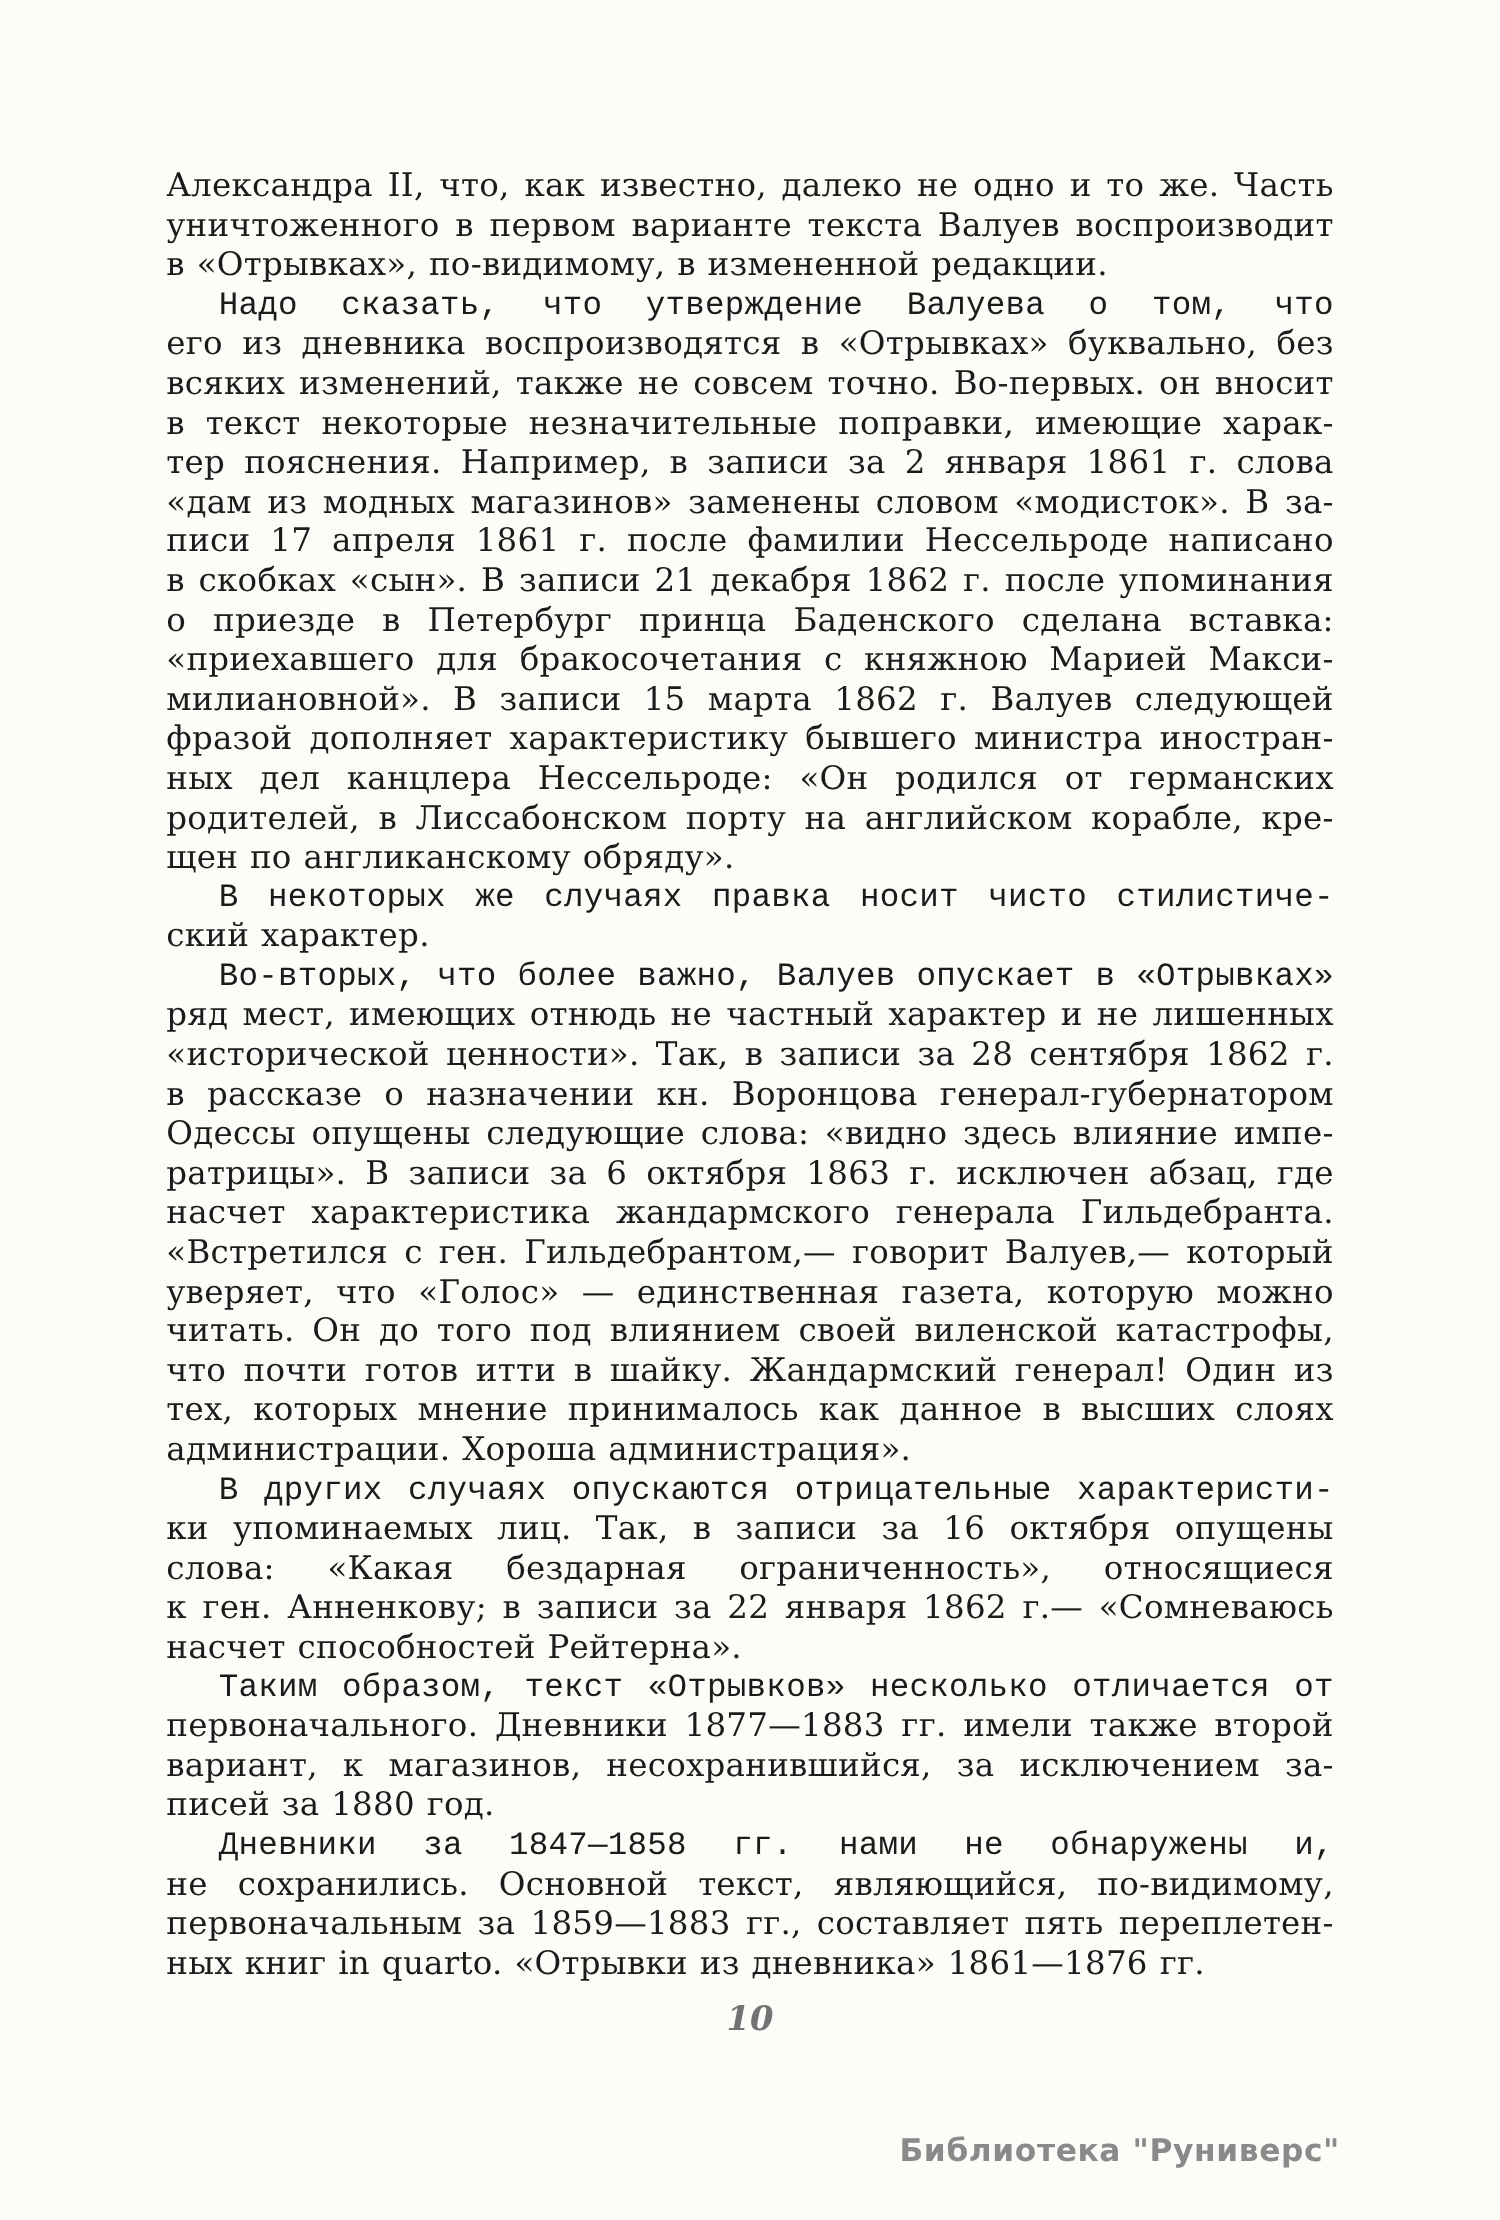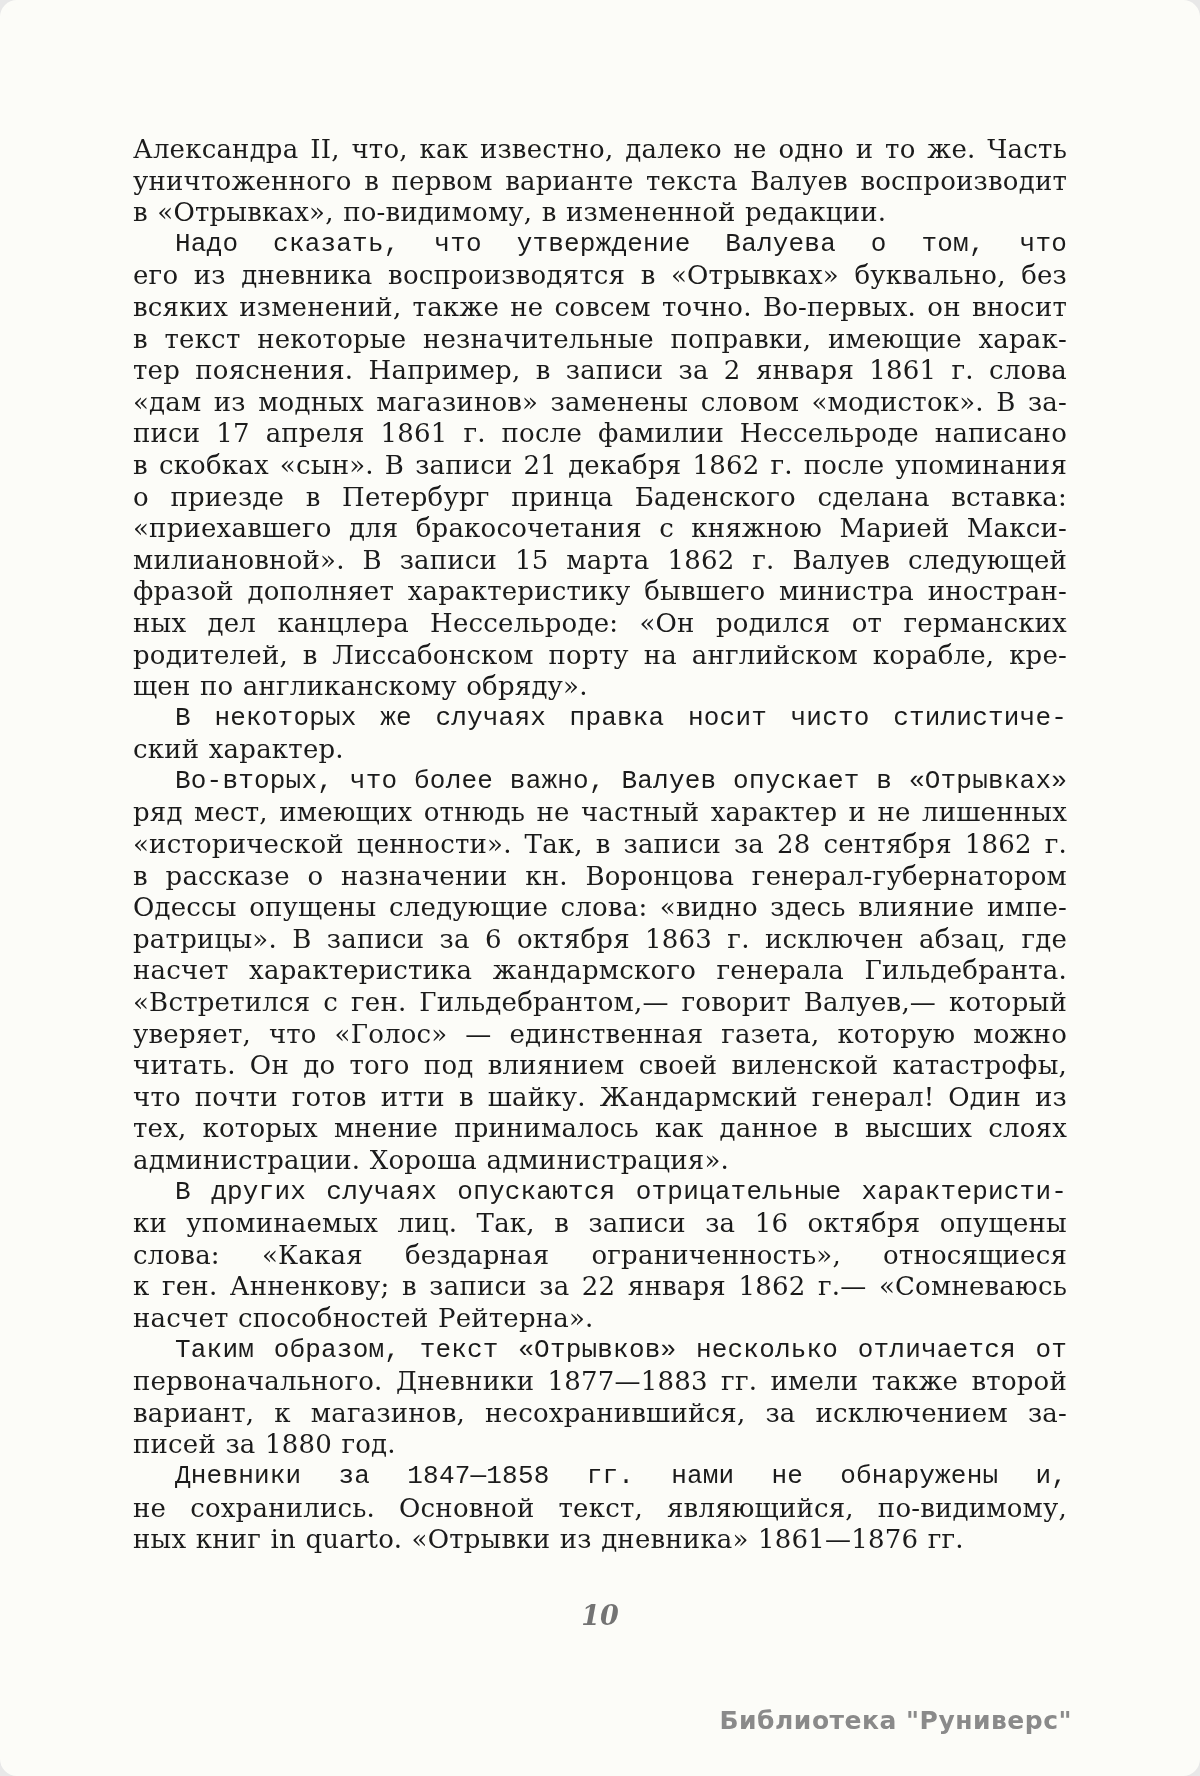--- a/index.html
+++ b/index.html
@@ -7,21 +7,20 @@
     padding: 0;
     background: #e8e8e8;
   }
   .page {
     position: relative;
     width: 1200px;
     height: 1776px;
     background: #fcfcf8;
     overflow: hidden;
     font-family: "DejaVu Serif", "Liberation Serif", serif;
-    border-radius: 17px;
   }
   .text-block {
     position: absolute;
     left: 133px;
     top: 134px;
     width: 934px;
     color: #1b1b1b;
   }
   .para {
     margin: 0;
@@ -121,18 +120,19 @@
       </div>
       <div class="para">
         <div class="line first">Таким образом, текст «Отрывков» несколько отличается от</div>
         <div class="line">первоначального. Дневники 1877—1883 гг. имели также второй</div>
         <div class="line">вариант, к магазинов, несохранившийся, за исключением за-</div>
         <div class="line para-end">писей за 1880 год.</div>
       </div>
       <div class="para">
         <div class="line first">Дневники за 1847—1858 гг. нами не обнаружены и, вероятно,</div>
         <div class="line">не сохранились. Основной текст, являющийся, по-видимому,</div>
+        <div class="line">первоначальным за 1859—1883 гг., составляет пять переплетен-</div>
         <div class="line para-end">ных книг in quarto. «Отрывки из дневника» 1861—1876 гг.</div>
       </div>
     </div>
   <div class="page-number">10</div>
   <div class="watermark">Библиотека "Руниверс"</div>
 </div>
 
 </body></html>

